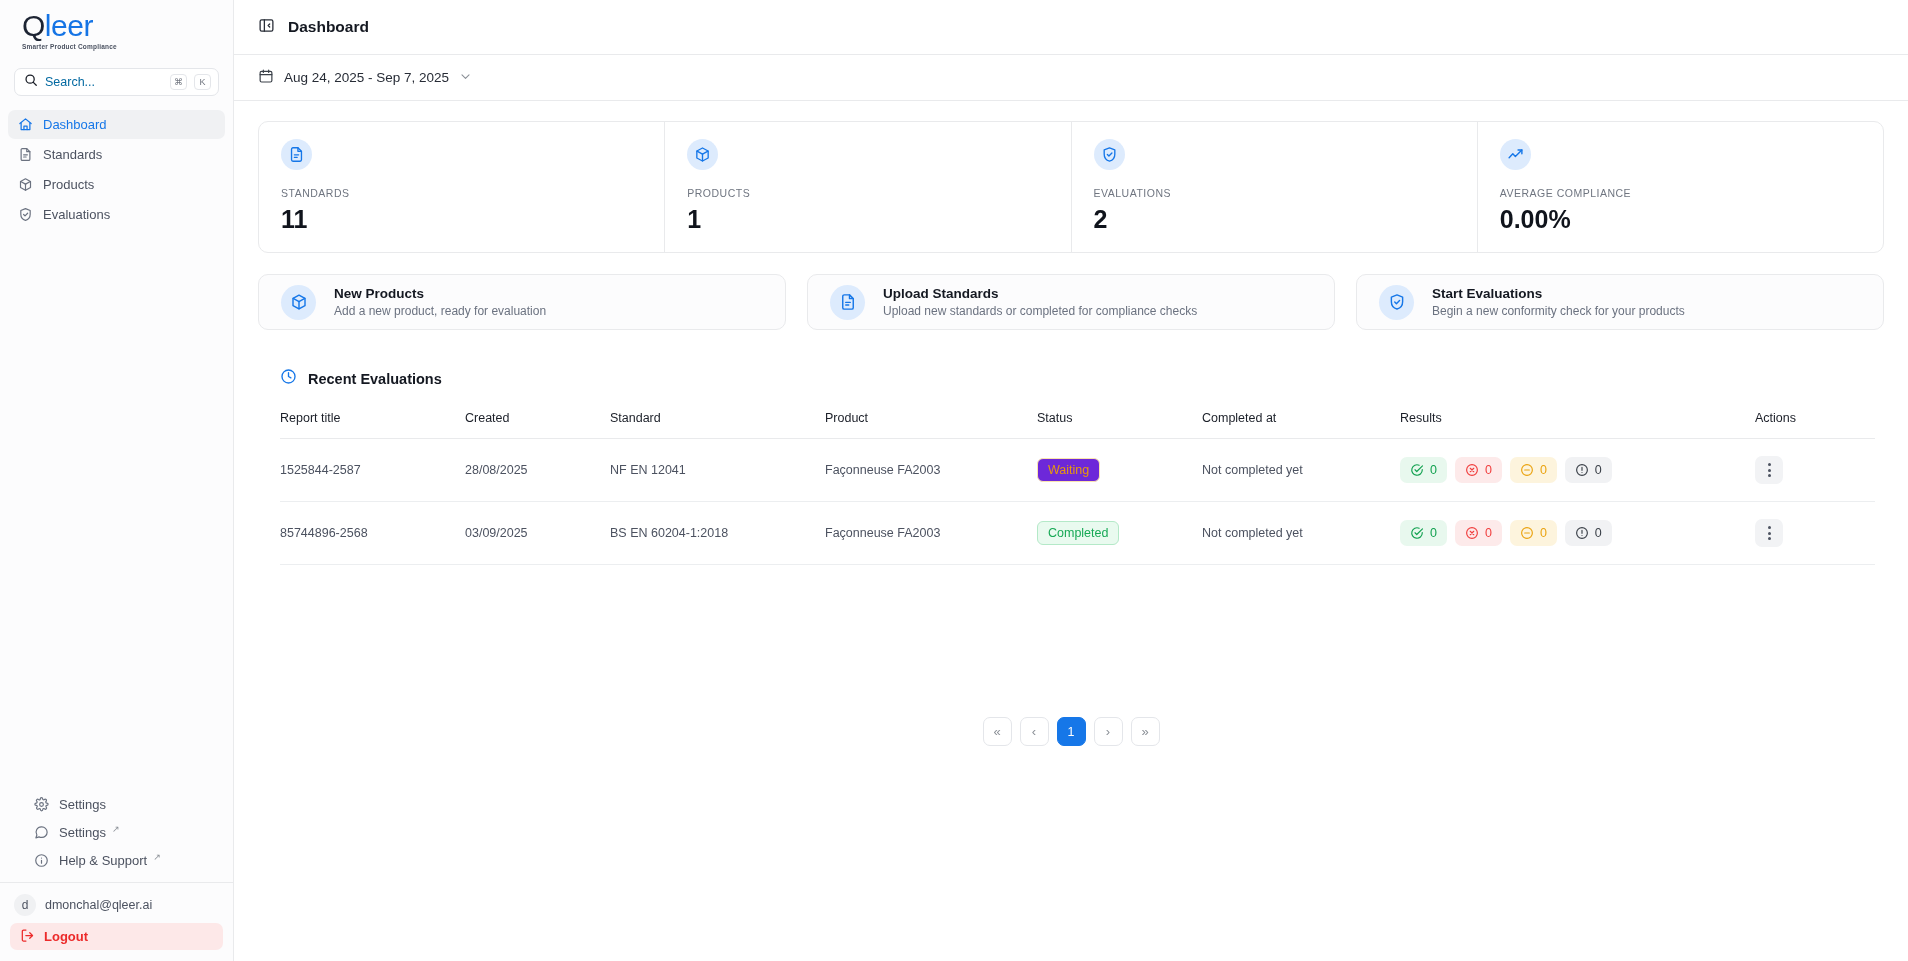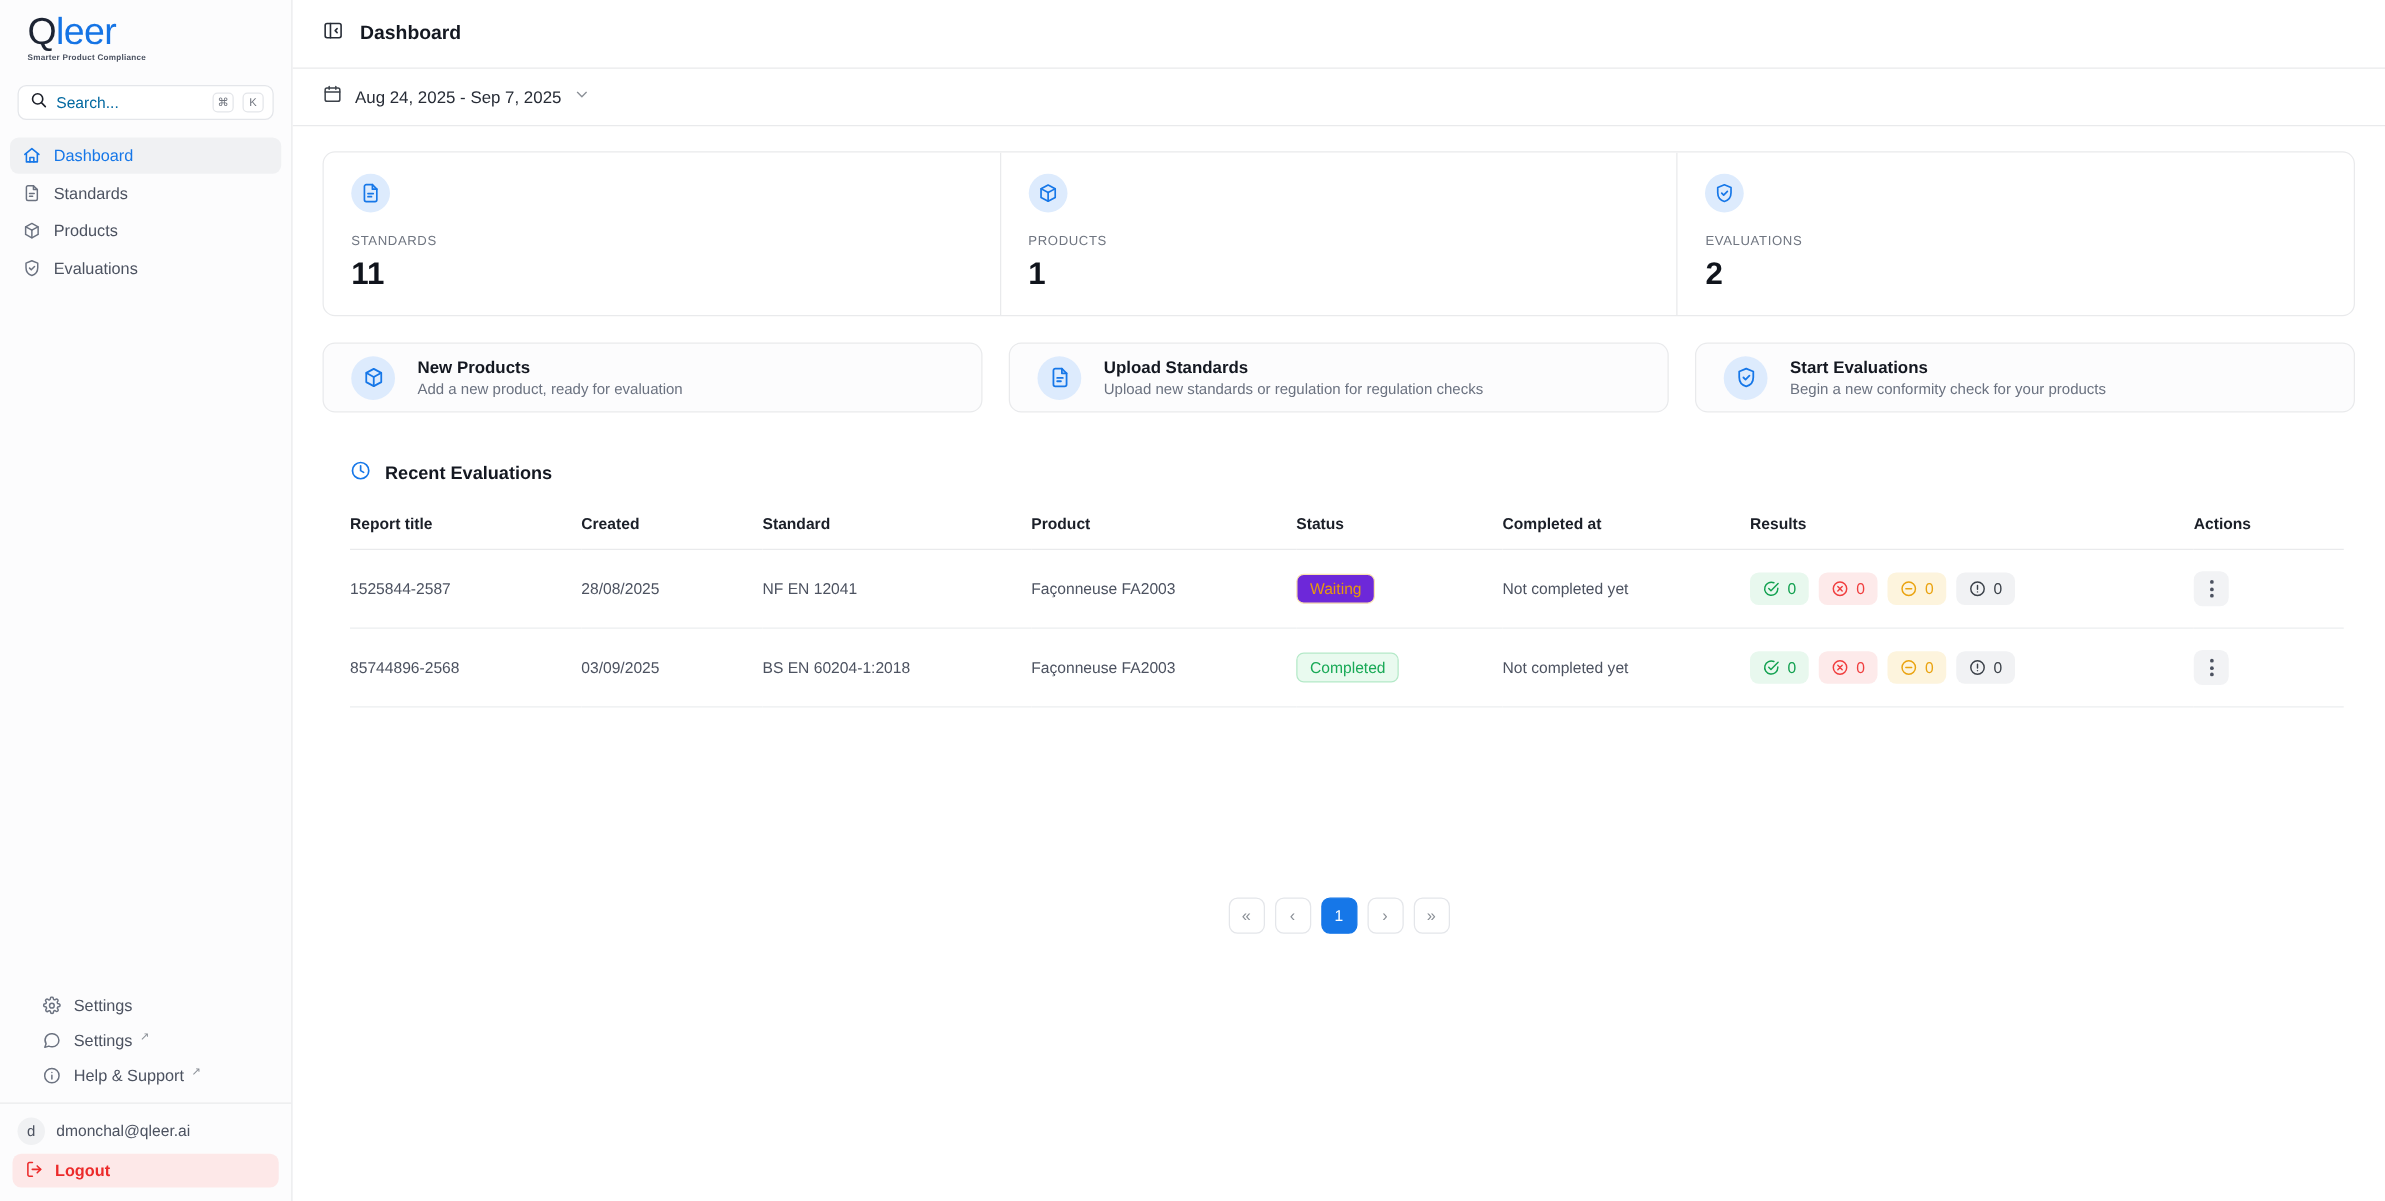--- a/index.html
+++ b/index.html
@@ -130,21 +130,21 @@
   }
   .action-title { font-size: 13.5px; font-weight: 700; color: #141821; }
   .action-sub { font-size: 12px; color: #6b7280; margin-top: 3px; }
 
   
   .recent-head { display: flex; align-items: center; gap: 11px; margin: 38px 0 0 22px; }
   .recent-title { font-size: 14.5px; font-weight: 700; color: #141821; }
 
   table.evals { width: calc(100% - 44px); margin: 22px 22px 0 22px; border-collapse: collapse; table-layout: fixed; }
   table.evals th {
-    text-align: left; font-size: 12.5px; font-weight: 700; color: #1b1f28;
+    text-align: left; font-size: 12.5px; font-weight: 400; color: #1b1f28;
     padding: 0 0 13px 0; border-bottom: 1px solid #e9eaec;
   }
   table.evals td {
     font-size: 12.5px; color: #4c5260; padding: 17px 0;
     border-bottom: 1px solid #eceef0; vertical-align: middle;
   }
   .c-report { width: 185px; }
   .c-created { width: 145px; }
   .c-standard { width: 215px; }
   .c-product { width: 212px; }
@@ -364,20 +364,30 @@
         <div class="stat">
           <div class="stat-ic">
             <svg width="17" height="17" viewBox="0 0 24 24" fill="none" stroke="#1677e8" stroke-width="1.9" stroke-linecap="round" stroke-linejoin="round">
                 <path d="M12 2.6l7.5 3v6c0 5-3.3 8.6-7.5 9.8-4.2-1.2-7.5-4.8-7.5-9.8v-6z"></path>
                 <path d="M9 12l2.2 2.2L15.4 10"></path>
               </svg>
           </div>
           <div class="stat-label">EVALUATIONS</div>
           <div class="stat-value">2</div>
         </div>
+        <div class="stat">
+          <div class="stat-ic">
+            <svg width="17" height="17" viewBox="0 0 24 24" fill="none" stroke="#1677e8" stroke-width="2" stroke-linecap="round" stroke-linejoin="round">
+                <path d="M3 16.5l5.2-5.4 3.6 3.6L21 5.6"></path>
+                <path d="M15.6 5.6H21v5.4"></path>
+              </svg>
+          </div>
+          <div class="stat-label">AVERAGE COMPLIANCE</div>
+          <div class="stat-value">0.00%</div>
+        </div>
       </div>
 
       <div class="actions">
         <div class="action">
           <div class="action-ic">
             <svg width="18" height="18" viewBox="0 0 24 24" fill="none" stroke="#1677e8" stroke-width="1.9" stroke-linecap="round" stroke-linejoin="round">
                 <path d="M12 2.8l8 4.3v9.8l-8 4.3-8-4.3V7.1z"></path>
                 <path d="M4.3 7.2L12 11.4l7.7-4.2"></path>
                 <path d="M12 11.4V21"></path>
               </svg>
@@ -390,21 +400,21 @@
         <div class="action">
           <div class="action-ic">
             <svg width="18" height="18" viewBox="0 0 24 24" fill="none" stroke="#1677e8" stroke-width="1.9" stroke-linecap="round" stroke-linejoin="round">
                 <path d="M14 2.5H7a2 2 0 0 0-2 2v15a2 2 0 0 0 2 2h10a2 2 0 0 0 2-2V7.5z"></path>
                 <path d="M14 2.5v5h5"></path>
                 <path d="M9 12.5h6M9 16h4"></path>
               </svg>
           </div>
           <div>
             <div class="action-title">Upload Standards</div>
-            <div class="action-sub">Upload new standards or regulation for regulation checks</div>
+            <div class="action-sub">Upload new standards or completed for compliance checks</div>
           </div>
         </div>
         <div class="action">
           <div class="action-ic">
             <svg width="18" height="18" viewBox="0 0 24 24" fill="none" stroke="#1677e8" stroke-width="1.9" stroke-linecap="round" stroke-linejoin="round">
                 <path d="M12 2.6l7.5 3v6c0 5-3.3 8.6-7.5 9.8-4.2-1.2-7.5-4.8-7.5-9.8v-6z"></path>
                 <path d="M9 12l2.2 2.2L15.4 10"></path>
               </svg>
           </div>
           <div>

